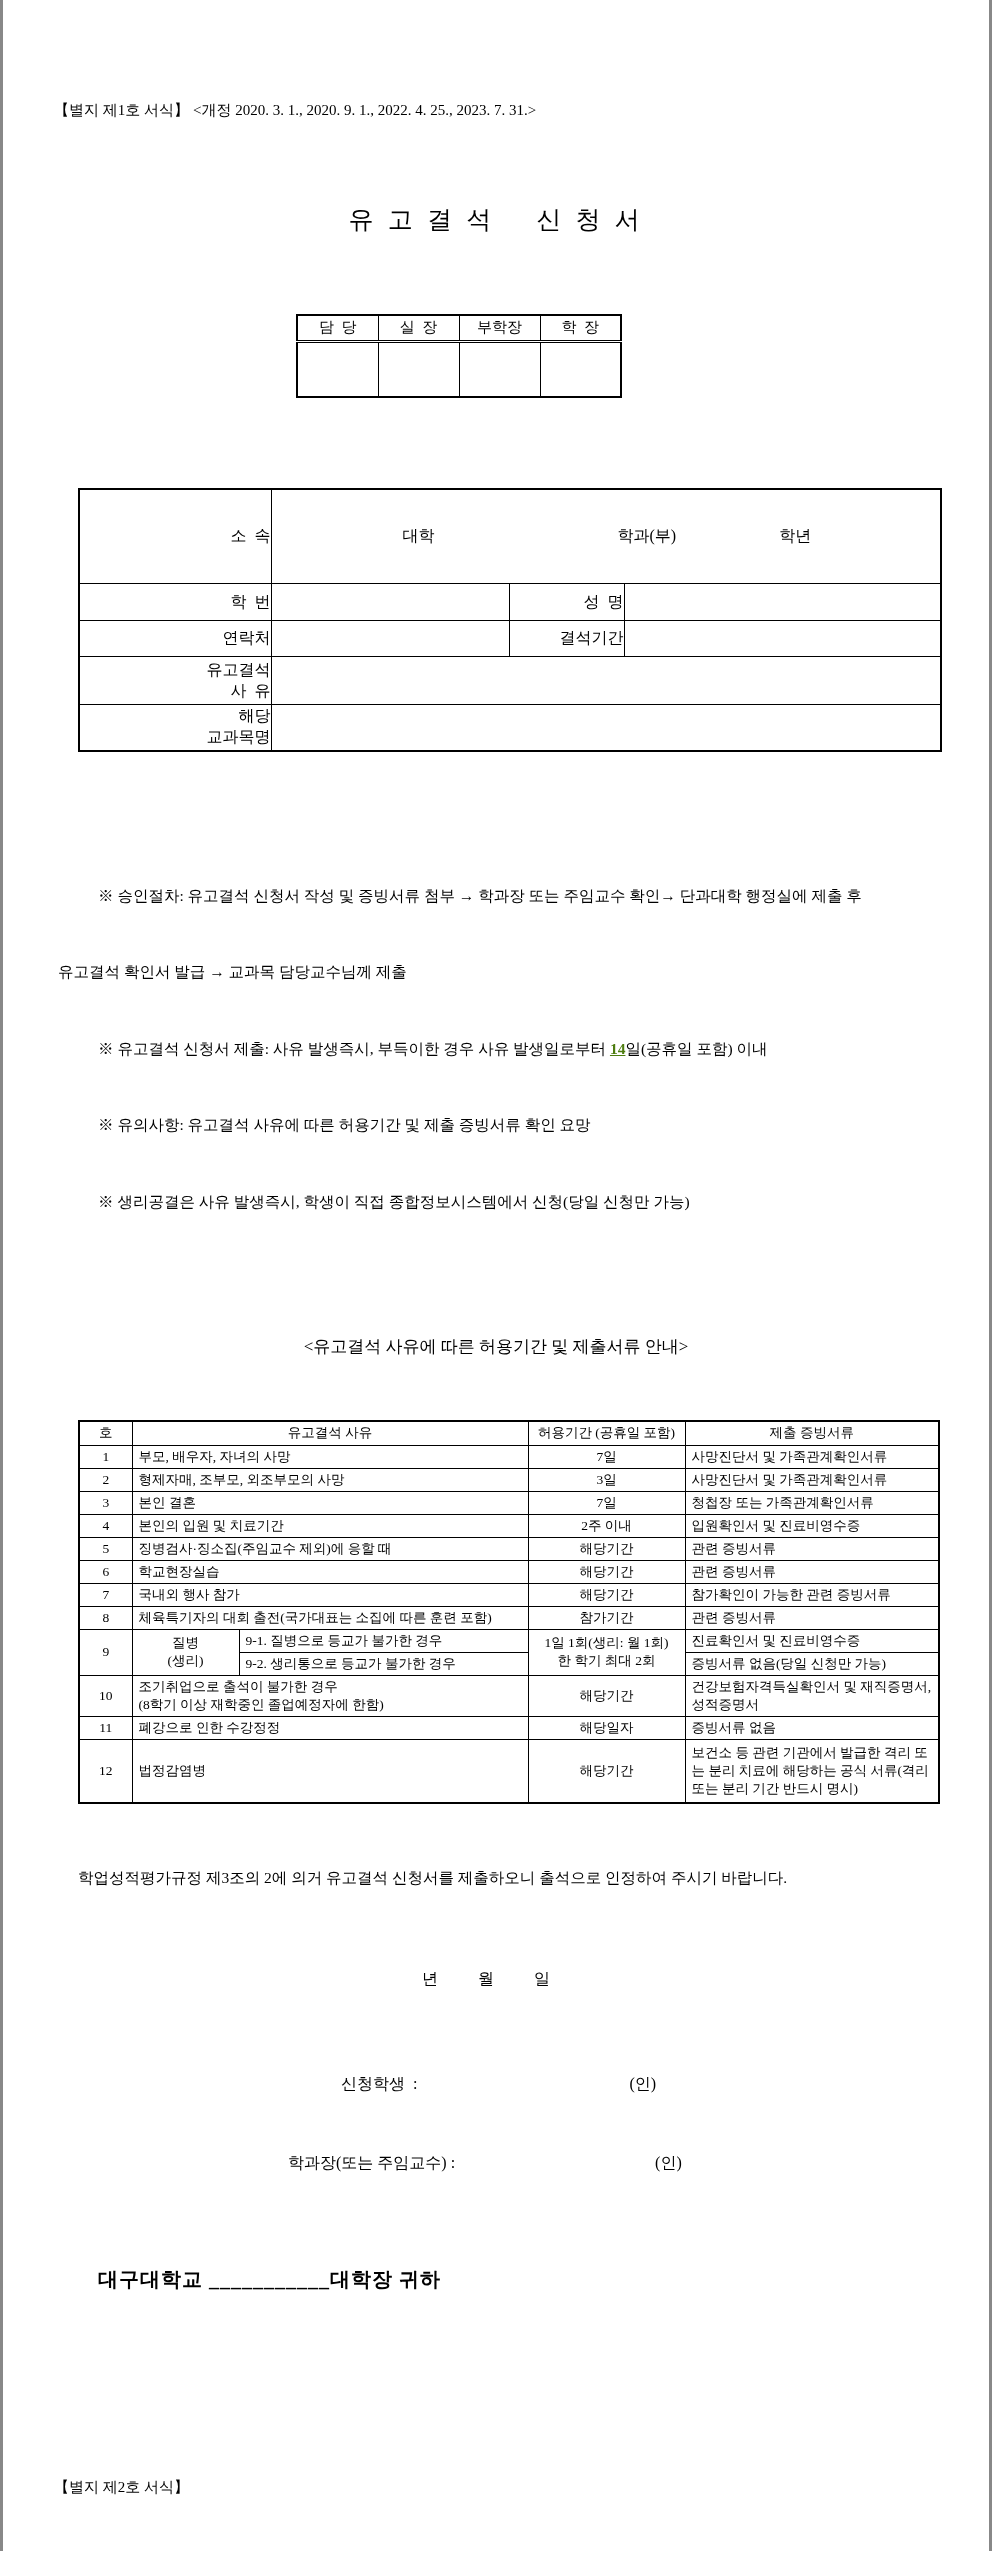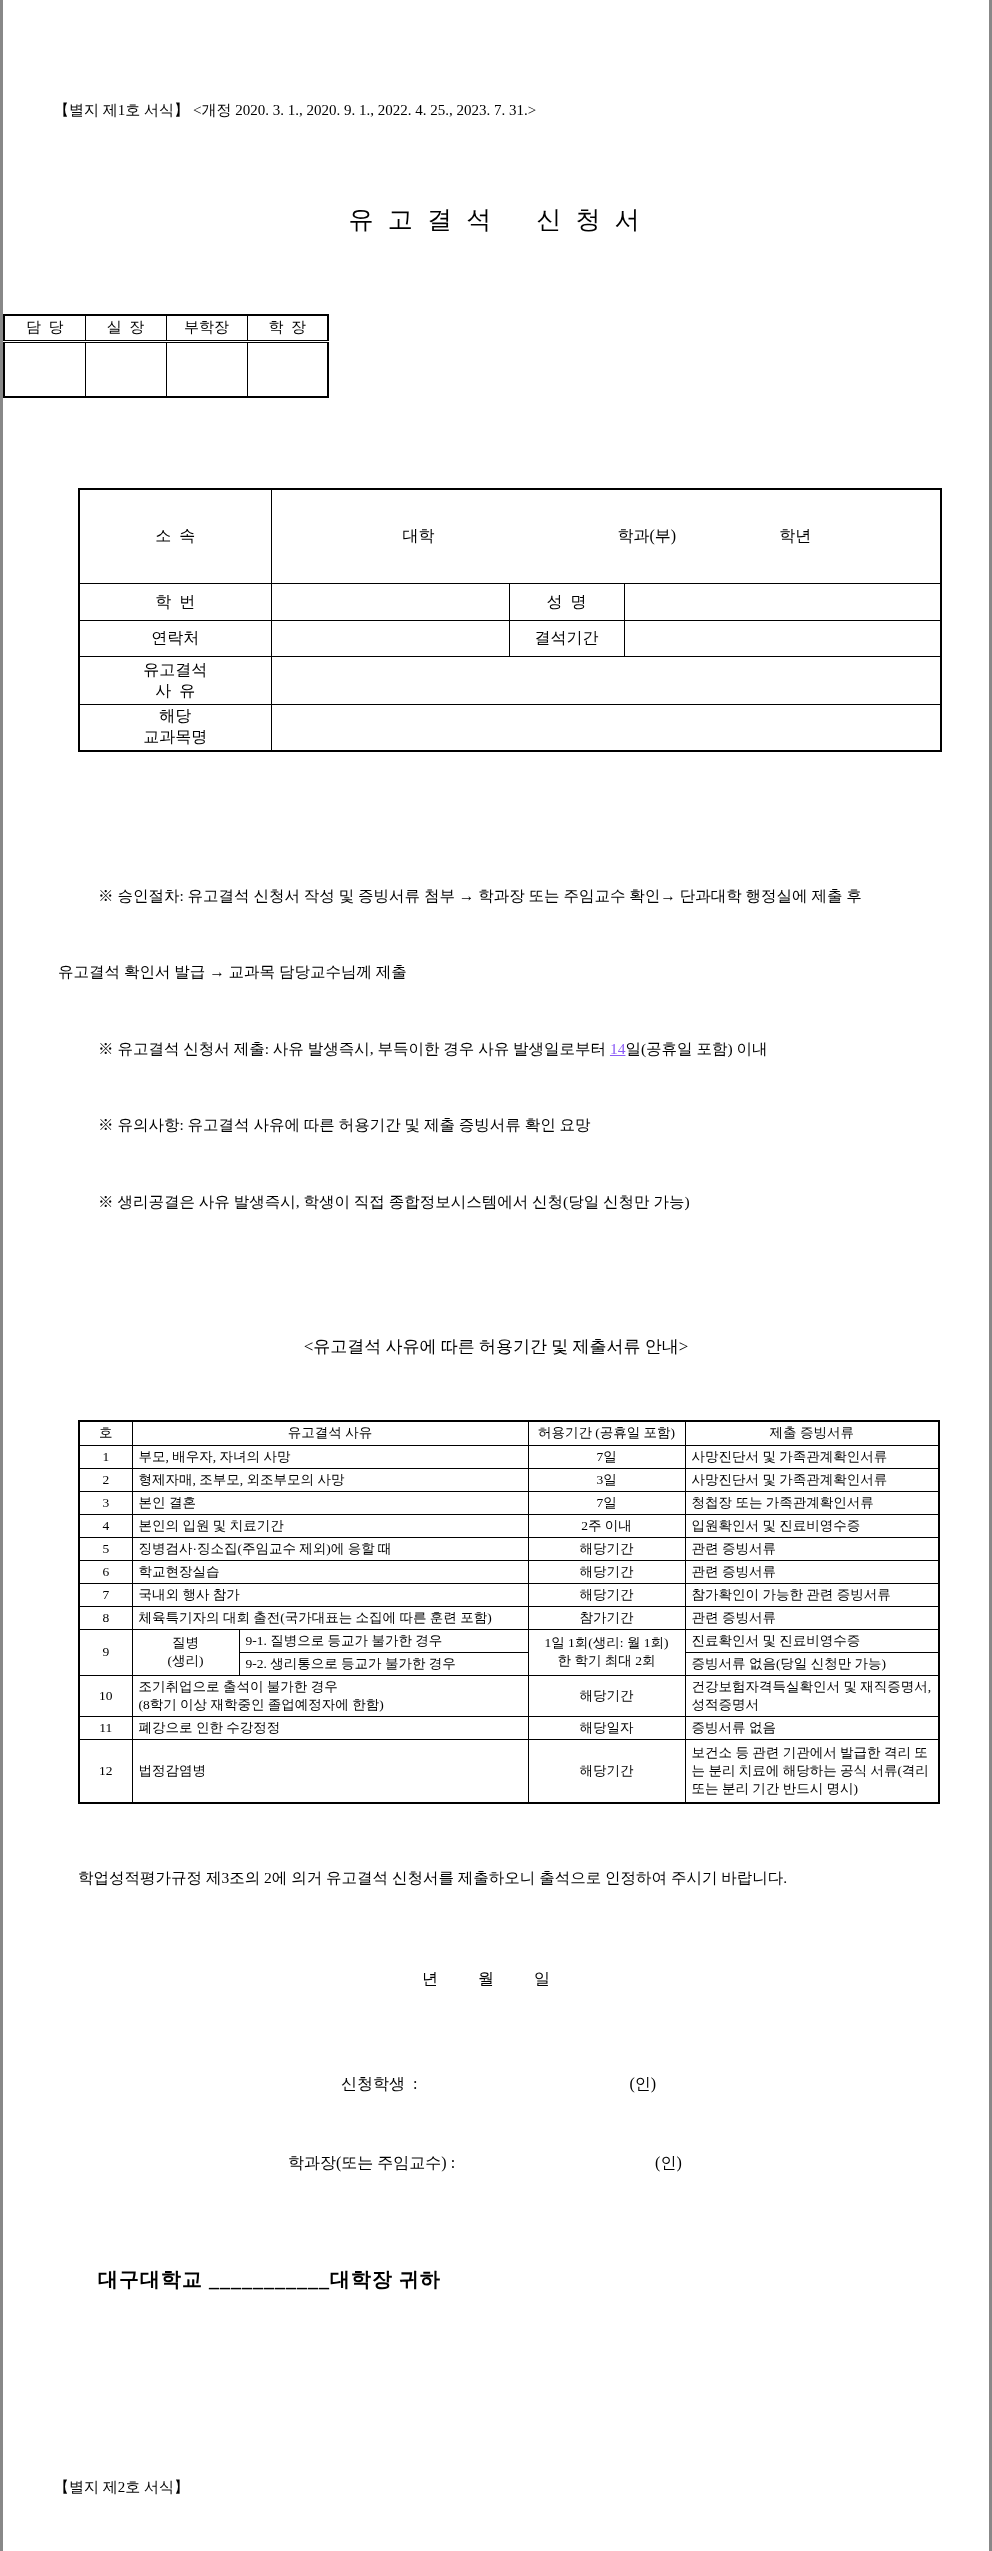--- a/index.html
+++ b/index.html
@@ -11,42 +11,42 @@
 
   table { border-collapse: collapse; }
   th, td { border: 1px solid #000; font-weight: normal; }
 
   
   .doc-label { margin: 12px 0 0 36px; font-size: 15px; }
   .doc-label .rev { margin-left: 4px; }
   .title1 { text-align:center; margin-top: 12px; font-size: 25px; font-weight: normal; letter-spacing: 4px; }
 
   
-  .approval-row1 { display:flex; justify-content:flex-start; padding-right: 74px; margin-top: 24px; }
+  .approval-row1 { display:flex; justify-content:center; padding-right: 74px; margin-top: 24px; }
   table.approval1 { border: 2px solid #000; }
   .approval1 th { width: 81px; height: 26px; text-align:center; font-size: 15px; border-bottom: 3px double #000; }
   .approval1 td { height: 56px; }
 
   
   table.info1 { margin: 36px 0 0 75px; width: 862px; border: 2px solid #000; table-layout: fixed; font-size: 16px; }
-  .info1 th { text-align:center; }
+  .info1 th { text-align:right; }
   .info1 .r1 th, .info1 .r1 td { height: 39px; }
   .info1 .r2 th, .info1 .r2 td { height: 37px; }
   .info1 .r3 th, .info1 .r3 td { height: 36px; }
   .info1 .r4 th, .info1 .r4 td { height: 48px; }
   .info1 .r5 th, .info1 .r5 td { height: 46px; }
   .aff-line { display:flex; }
   .aff-college { margin-left: 131px; }
   .aff-dept   { margin-left: 183px; text-align: right; }
   .aff-year   { margin-left: 103px; }
 
   
   .notes { margin: 26px 55px 0 55px; font-size: 15.5px; line-height: 25.5px; }
   .note-indent { padding-left: 40px; }
-  .red { color: #8b5cf6; text-decoration: underline; }
+  .red { color: #4d7c0f; text-decoration: underline; font-weight: bold; }
 
   
   .guide-title { text-align:center; margin-top: 16px; font-size: 17px; }
   table.guide { margin: 8px 0 0 75px; width: 862px; border: 2px solid #000; table-layout: fixed; font-size: 13.5px; }
   .guide th, .guide td { padding: 2px 6px; }
   .guide .g-head th { height: 24px; text-align:center; }
   .guide td { height: 23px; }
   .guide .c-no { text-align:center; padding: 2px 2px; }
   .guide .c-period { text-align:center; }
   .guide .c-cat { text-align:center; }

